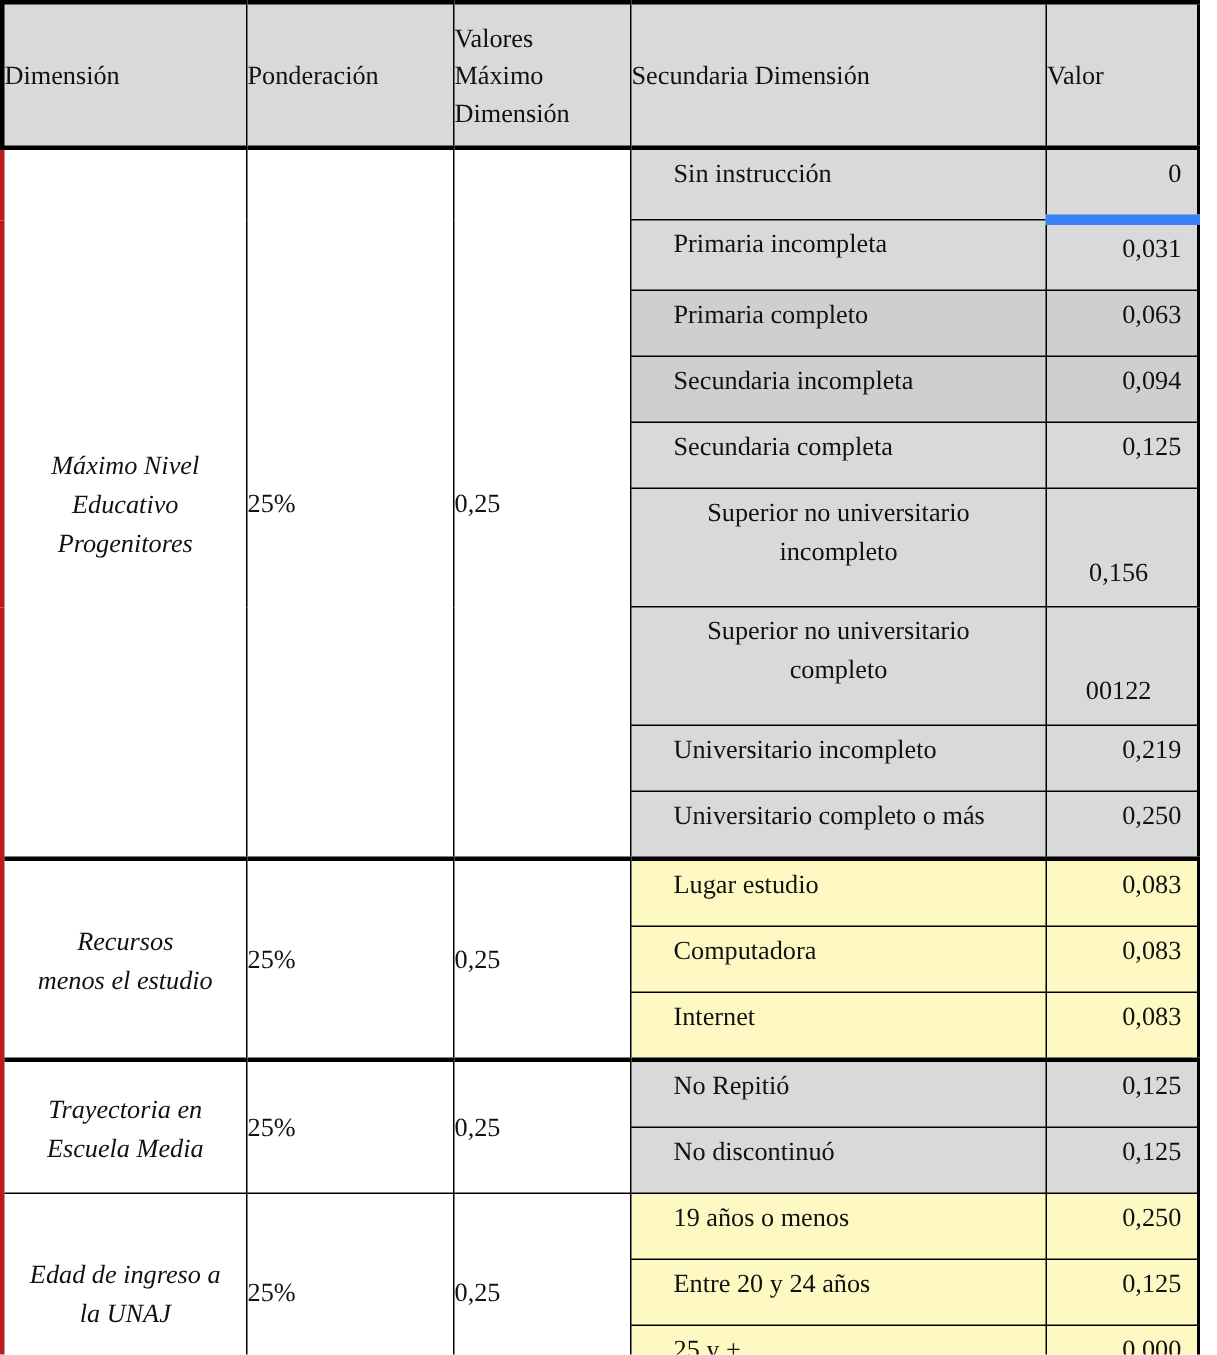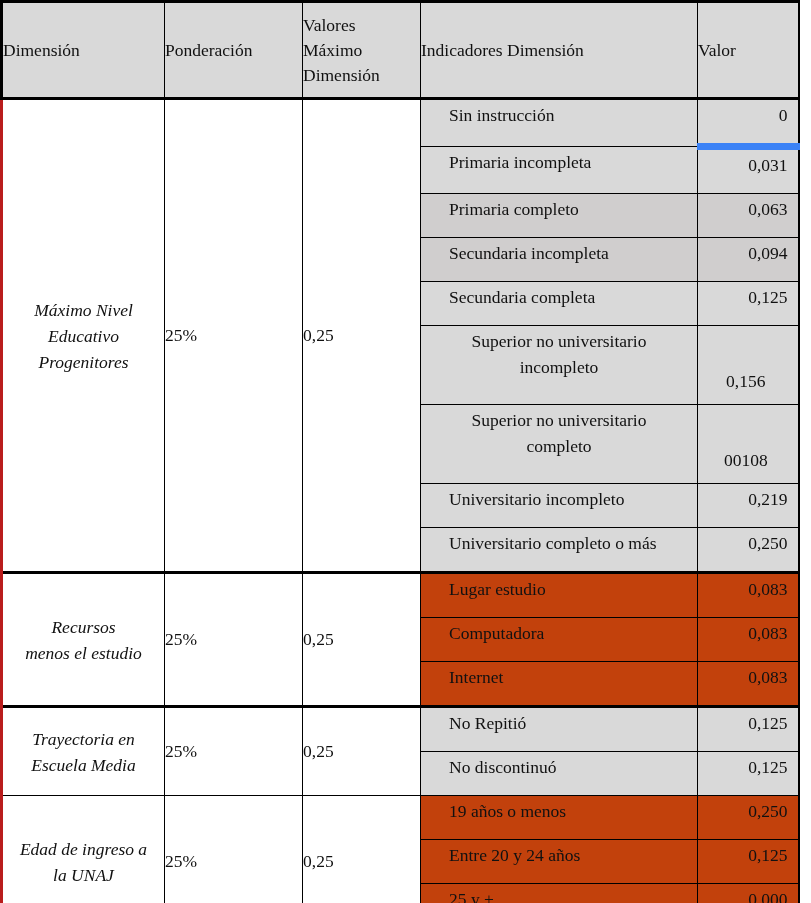--- a/index.html
+++ b/index.html
@@ -50,21 +50,21 @@
     padding: 2px 10px 0 6px; line-height: 26px;
     border-right: 2px solid #000;
   }
   td.val.bottom { vertical-align: bottom; padding-bottom: 10px; }
   tr.h1 td.ind, tr.h1 td.val { height: 41px; padding-left: 28px; }
   tr.h2 td.ind, tr.h2 td.val { height: 66px; text-align: center; }
   tr.sec-start td { border-top: 3px solid #000; }
   tr.sec-end td { border-bottom: 2px solid #000; }
   .g { background: #d9d9d9; }
   .g2 { background: #d0cece; }
-  .w { background: #c2410c; }
+  .w { background: #fef9c3; }
 </style>
 </head>
 <body>
 
 <table class="tbl">
   <colgroup>
     <col class="col-dim">
       <col class="col-pond">
       <col class="col-max">
       <col class="col-ind">
@@ -72,21 +72,21 @@
   </colgroup>
   <thead>
     <tr>
       <th class="first">Dimensión</th>
       <th>Ponderación</th>
       <th>
         <span>Valores</span><br>
         <span>Máximo</span><br>
         <span>Dimensión</span>
       </th>
-      <th>Indicadores Dimensión</th>
+      <th>Secundaria Dimensión</th>
       <th class="last">Valor</th>
     </tr>
   </thead>
   <tbody>
 
     <tr class="h1">
       <td class="dim" rowspan="9">
         <span>Máximo Nivel</span><br>
         <span>Educativo</span><br>
         <span>Progenitores</span>
@@ -117,21 +117,21 @@
         <span>Superior no universitario</span><br>
         <span>incompleto</span>
       </td>
       <td class="val bottom g">0,156</td>
     </tr>
     <tr class="h2">
       <td class="ind g">
         <span>Superior no universitario</span><br>
         <span>completo</span>
       </td>
-      <td class="val bottom g">00108</td>
+      <td class="val bottom g">00122</td>
     </tr>
     <tr class="h1">
       <td class="ind g">Universitario incompleto</td>
       <td class="val g">0,219</td>
     </tr>
     <tr class="h1">
       <td class="ind g">Universitario completo o más</td>
       <td class="val g">0,250</td>
     </tr>
 

